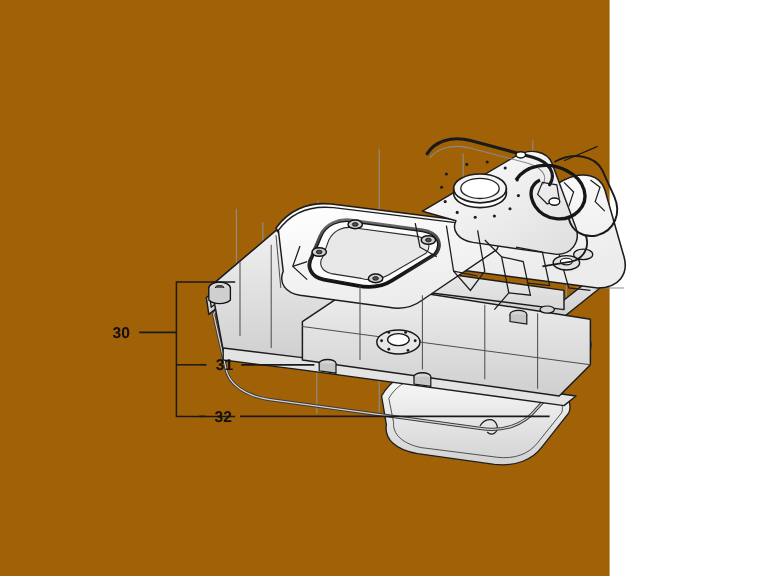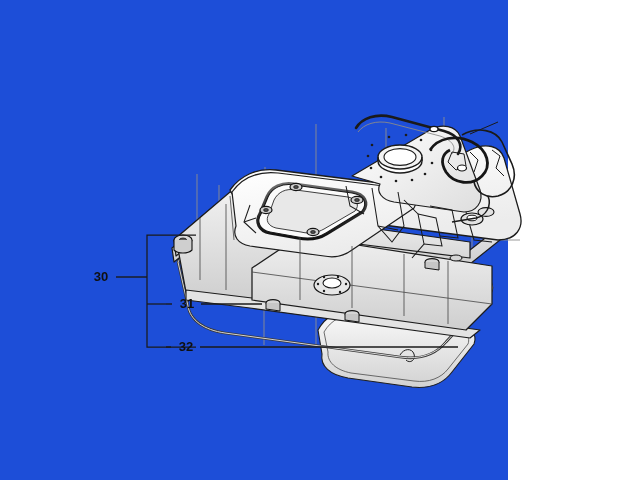--- a/index.html
+++ b/index.html
@@ -11,21 +11,21 @@
   body {
     width: 640px;
     height: 480px;
     overflow: hidden;
     font-family: "Liberation Sans", sans-serif;
   }
   #stage {
     position: relative;
     width: 508px;
     height: 480px;
-    background: #1d4ed8;
+    background: #a16207;
     text-align: right;
   }
   #diagram {
     position: absolute;
     left: 0;
     top: 0;
     width: 640px;
     height: 480px;
   }
   .calloutnum {

